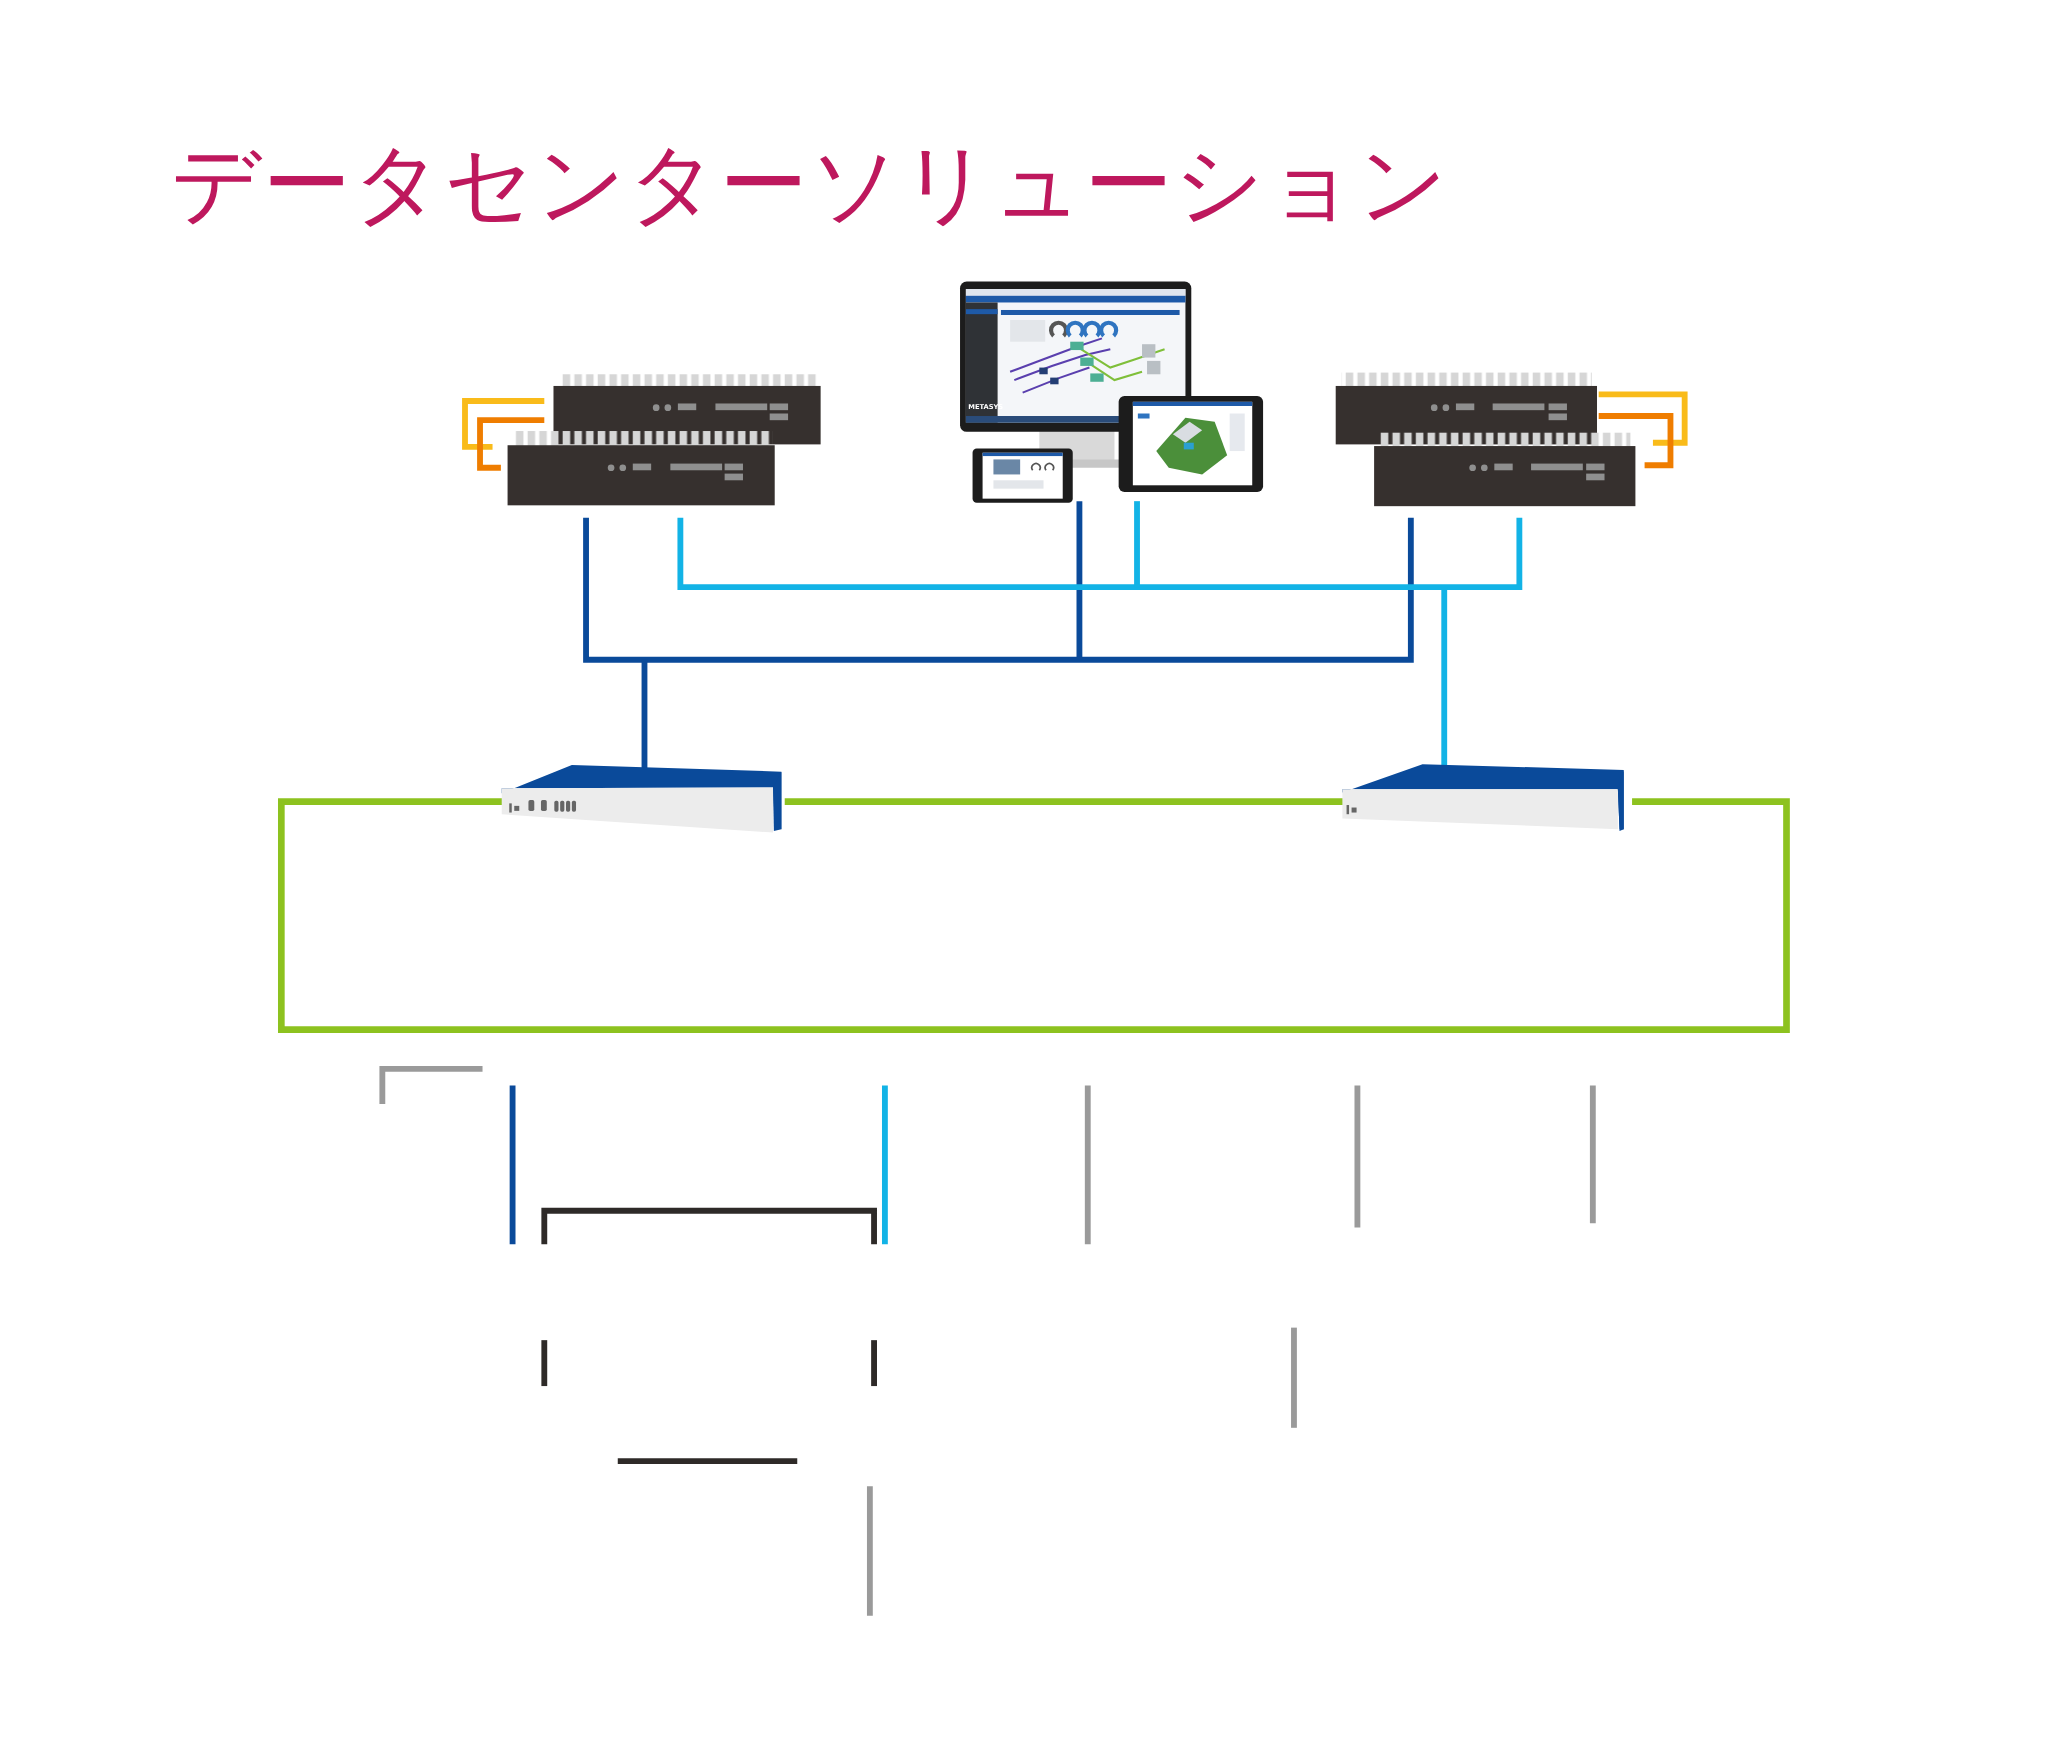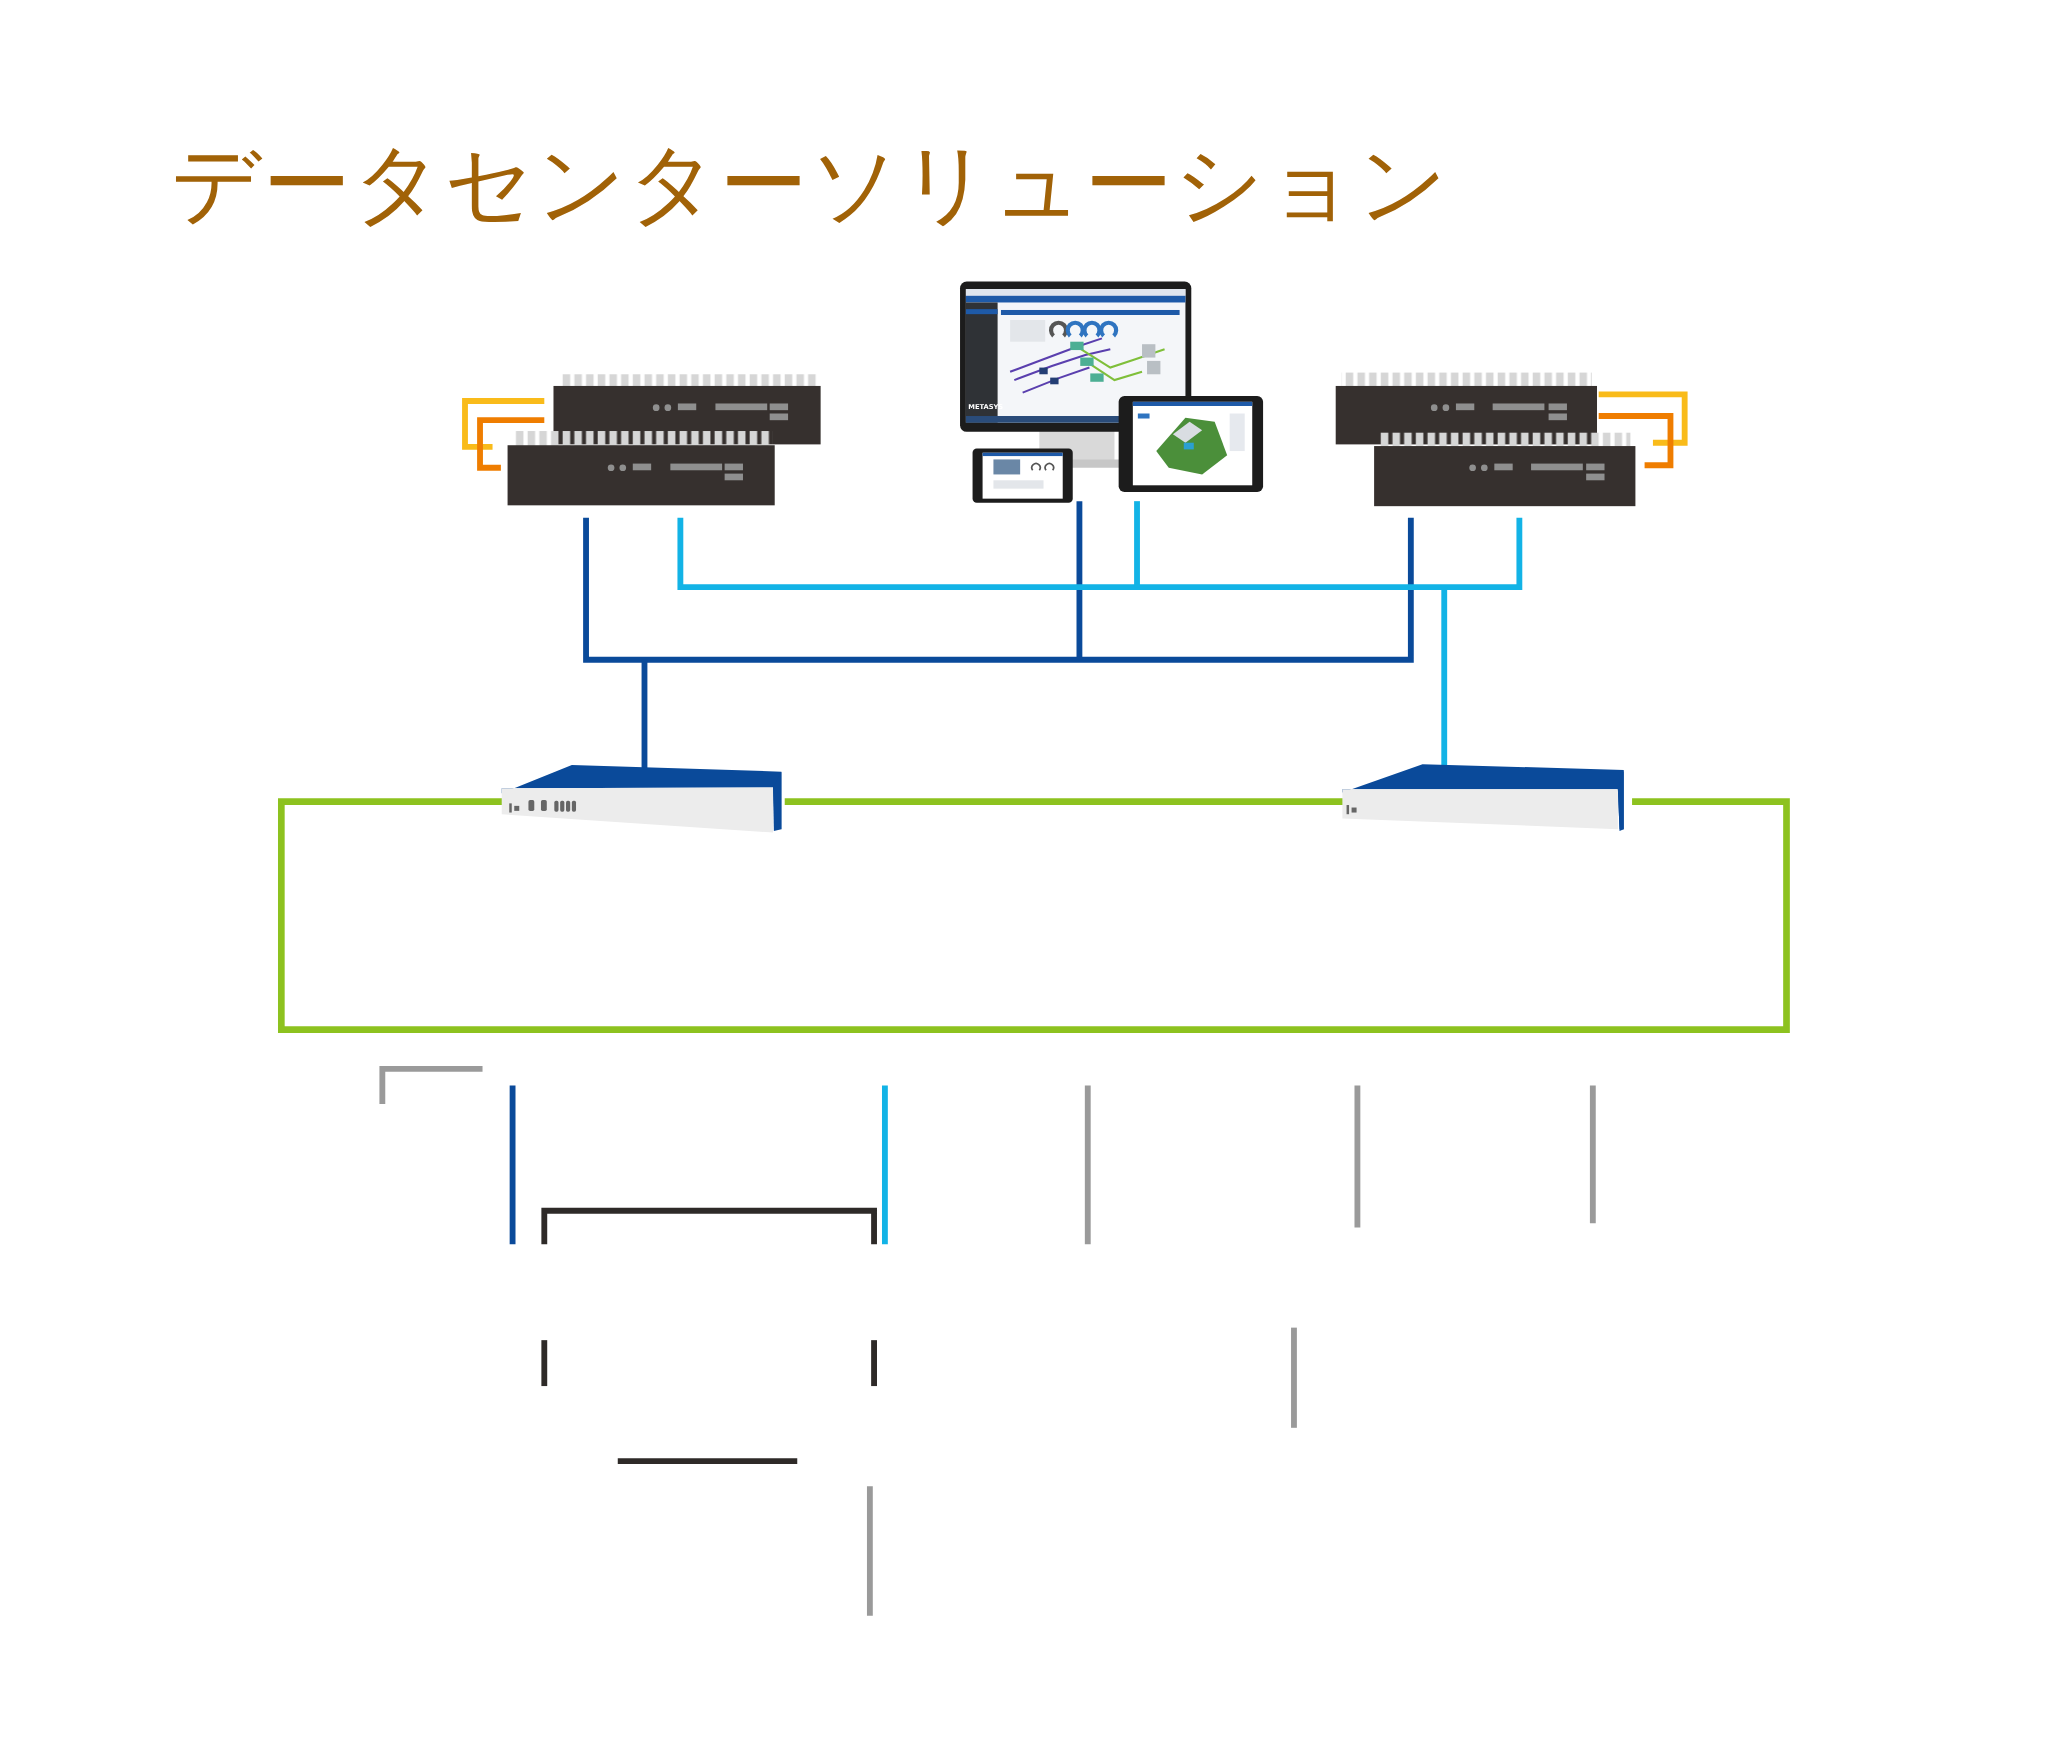--- a/index.html
+++ b/index.html
@@ -1,19 +1,19 @@
 <!DOCTYPE html>
 <html style="font-size:13.4px"><head>
 <meta charset="utf-8">
 <style>
   html, body { margin: 0; padding: 0; background: #ffffff; }
   body { width: 2062px; height: 1762px; position: relative; overflow: hidden;
          font-family: "DejaVu Sans", "Liberation Sans", sans-serif; }
   #canvas { position: absolute; left: 0; top: 0; }
-  .title { position: absolute; left: 171px; top: 125px; font-size: 88px; color: #a16207;
+  .title { position: absolute; left: 171px; top: 125px; font-size: 88px; color: #be185d;
            letter-spacing: 1.7px; font-family: "DejaVu Sans", sans-serif; font-weight: normal; white-space: nowrap; }
 </style>
 </head>
 <body>
 
 <div class="title">データセンターソリューション</div>
 
 <svg id="canvas" width="2062" height="1762" viewBox="0 0 2470 2110" xmlns="http://www.w3.org/2000/svg">
   <defs>
     <pattern id="fins" x="0" y="0" width="14" height="40" patternUnits="userSpaceOnUse">

